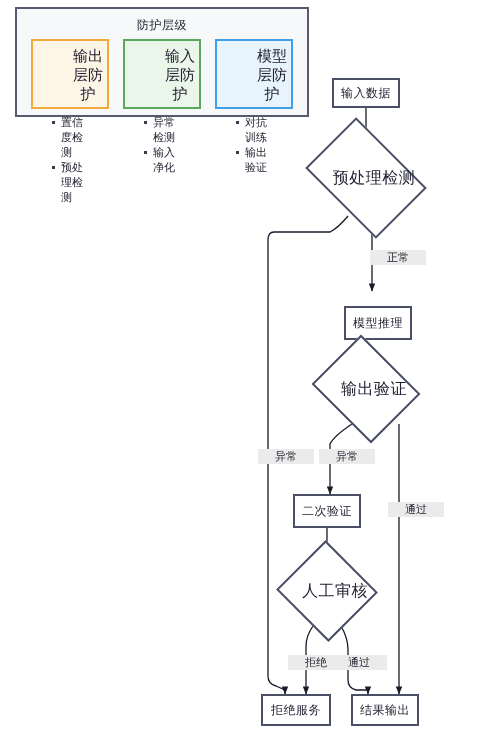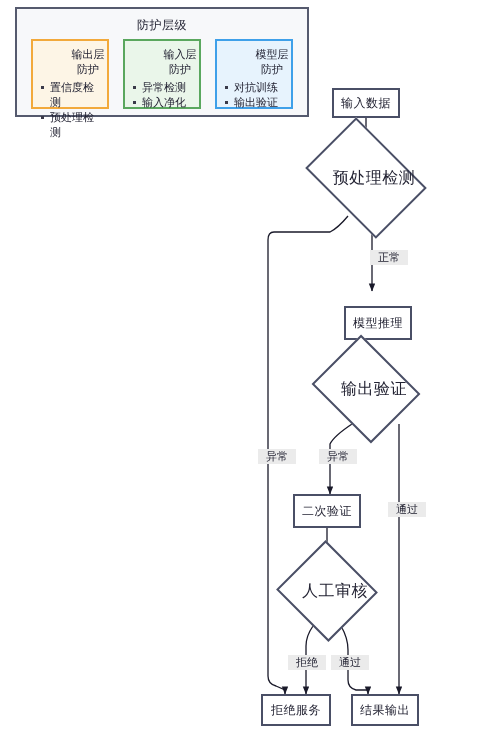--- a/index.html
+++ b/index.html
@@ -21,23 +21,23 @@
     font-size:12px;color:#232333;letter-spacing:.5px;
   }
   .legend-box{
     position:absolute;top:30px;width:78px;height:70px;box-sizing:border-box;
     border-width:2px;border-style:solid;padding:6px 0 0 0;
   }
   .lb-orange{left:14px;background:#fdf5e6;border-color:#f2a93b;}
   .lb-green{left:106px;background:#eaf6ea;border-color:#5aa75e;}
   .lb-blue{left:198px;background:#e7f3fd;border-color:#3fa0e9;}
   .legend-box .lb-title{
-    font-size:11px;color:#232333;text-align:center;display:block;margin-bottom:3px;padding-left:36px;
+    font-size:15px;color:#232333;text-align:center;display:block;margin-bottom:3px;padding-left:36px;
   }
-  .legend-box ul{list-style:none;margin:0;padding:0 7px 0 8px;}
+  .legend-box ul{list-style:none;margin:11px;padding:0 7px 0 8px;}
   .legend-box ul li{
     font-size:11px;color:#232333;line-height:15px;position:relative;padding-left:9px;
   }
   .legend-box ul li:before{
     content:"";position:absolute;left:0;top:6px;width:3px;height:3px;background:#3a3a4a;
   }
 
   
   .node{
     position:absolute;box-sizing:border-box;background:#ffffff;
@@ -52,21 +52,21 @@
   }
   .diamond-wrap .dlabel{
     position:absolute;left:8px;top:0;width:100%;height:100%;
     display:flex;align-items:center;justify-content:center;
     font-size:16px;color:#232333;letter-spacing:.5px;white-space:nowrap;
   }
 
   
   .edge-label{
     position:absolute;background:#ebebeb;color:#232333;font-size:11px;
-    padding:1px 8px;white-space:nowrap;line-height:13px;
+    padding:1px 17px;white-space:nowrap;line-height:13px;
   }
 </style>
 </head>
 <body>
 
 <div id="canvas">
 
   <div class="legend">
     <div class="legend-title">防护层级</div>
 
@@ -116,21 +116,21 @@
       <path d="M399,424 L399,694"></path>
 
       <path d="M348,216 Q338,228 330,232 L274,232 Q268,232 268,240 L268,676 Q268,684 276,686 L285,690 L285,694"></path>
 
       <path d="M313,626 Q306,636 306,646 L306,694"></path>
 
       <path d="M341,626 Q348,638 348,650 L348,680 Q348,688 356,690 L368,690 L368,694"></path>
     </g>
   </svg>
 
-  <div class="node" style="left:332px;top:78px;width:68px;height:30px;margin-top:10px;">
+  <div class="node" style="left:332px;top:78px;width:68px;height:30px;">
     <span>输入数据</span>
   </div>
 
   <div class="diamond-wrap" style="left:316px;top:142px;width:100px;height:72px;">
     <div class="dshape"></div>
     <div class="dlabel">预处理检测</div>
   </div>
 
   <div class="node" style="left:344px;top:306px;width:68px;height:34px;">
     <span>模型推理</span>

